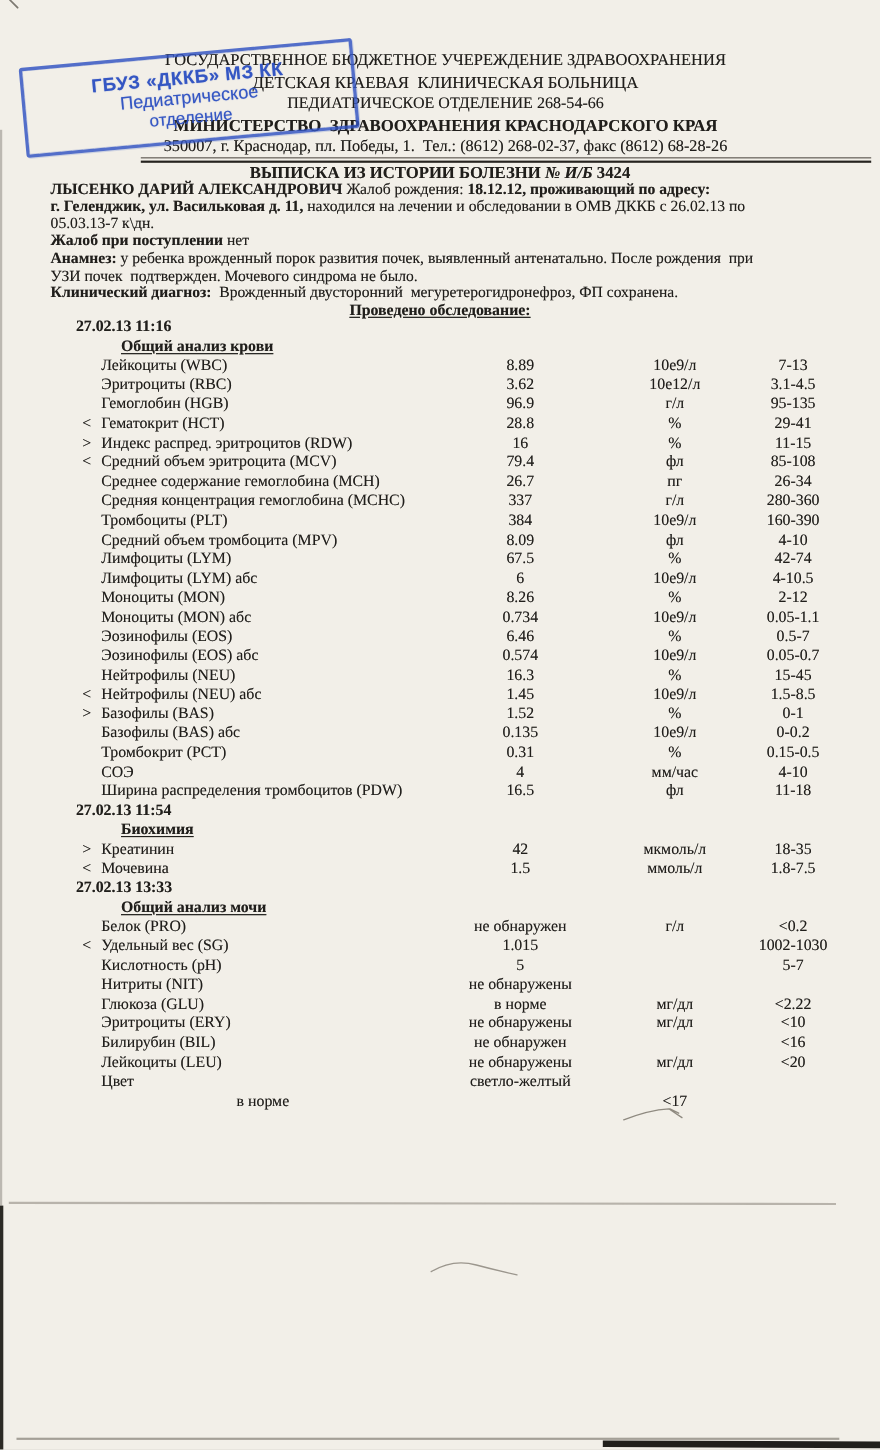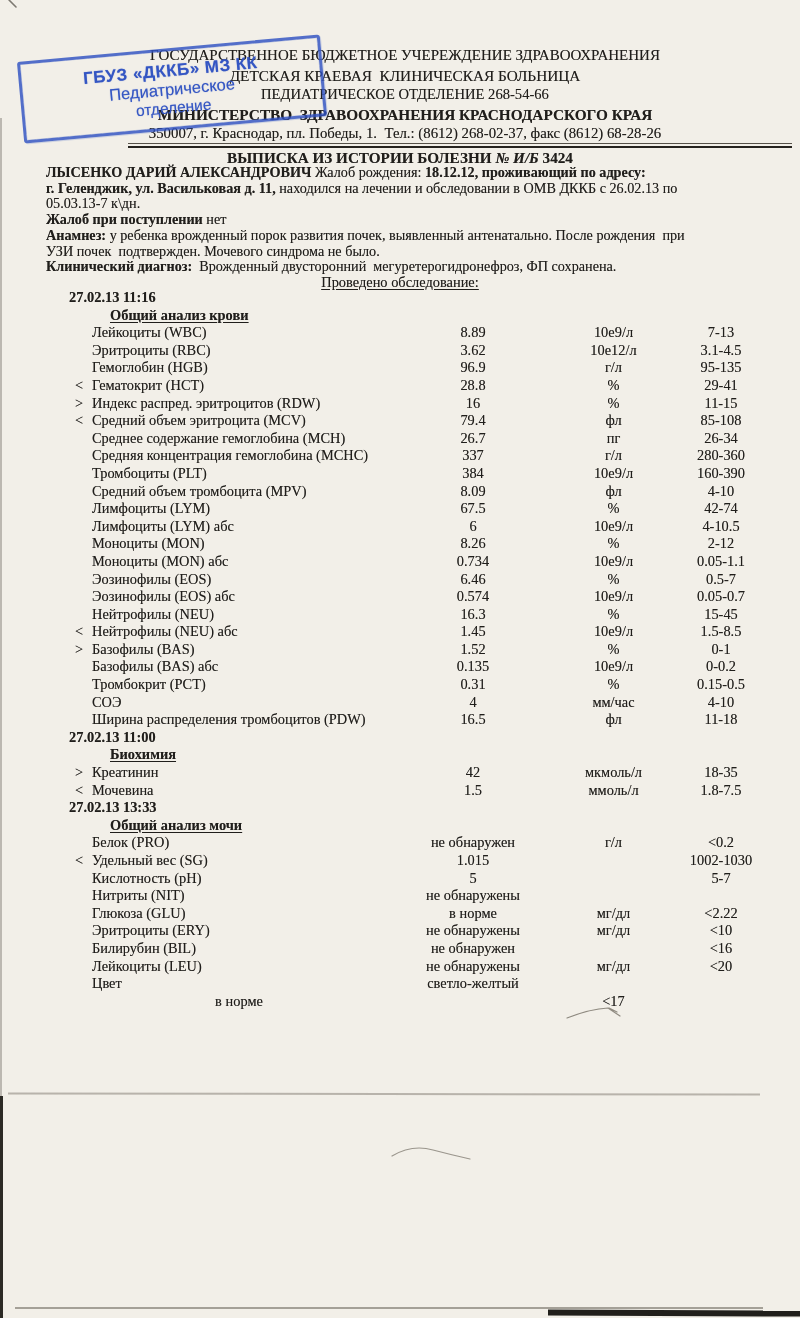--- a/index.html
+++ b/index.html
@@ -33,21 +33,21 @@
   .h-line.h5{font-size:14.8px;}
   .rule{position:absolute;top:143px;left:128px;width:664px;height:2px;
         border-top:1.4px solid #565149;border-bottom:2.4px solid #26231f;z-index:2;}
   .title{position:absolute;top:149px;left:0;width:100%;text-align:center;
          font-size:15.2px;font-weight:bold;z-index:2;white-space:pre;}
   
   .patient{position:absolute;top:165px;left:46px;width:740px;
            font-size:14.2px;line-height:15.7px;z-index:2;}
   .para{white-space:pre-wrap;}
   .proc{position:absolute;top:274px;left:0;width:100%;text-align:center;
-        font-size:14.4px;font-weight:normal;text-decoration:underline;
+        font-size:14.4px;font-weight:bold;text-decoration:underline;
         text-underline-offset:2px;z-index:2;}
   
   .results{position:absolute;top:289px;left:0;width:800px;font-size:14.4px;z-index:2;}
   .r-line{height:17.6px;line-height:17.6px;white-space:nowrap;}
   .r-date{font-weight:bold;padding-left:69px;}
   .r-headwrap{padding-left:110px;}
   .r-head{font-weight:bold;text-decoration:underline;text-underline-offset:2px;}
   .r-row{display:grid;grid-template-columns:88px 302px 166px 115px 100px;}
   .c-marker{text-align:right;padding-right:5px;}
   .c-name{padding-left:4px;overflow:hidden;}
@@ -252,21 +252,21 @@
         <div class="c-unit">мм/час</div>
         <div class="c-range">4-10</div>
       </div>
       <div class="r-line r-row">
         <div class="c-marker"></div>
         <div class="c-name">Ширина распределения тромбоцитов (PDW)</div>
         <div class="c-value">16.5</div>
         <div class="c-unit">фл</div>
         <div class="c-range">11-18</div>
       </div>
-      <div class="r-line r-date">27.02.13 11:00</div>
+      <div class="r-line r-date">27.02.13 11:54</div>
       <div class="r-line r-headwrap"><span class="r-head">Биохимия</span></div>
       <div class="r-line r-row">
         <div class="c-marker">&gt;</div>
         <div class="c-name">Креатинин</div>
         <div class="c-value">42</div>
         <div class="c-unit">мкмоль/л</div>
         <div class="c-range">18-35</div>
       </div>
       <div class="r-line r-row">
         <div class="c-marker">&lt;</div>

